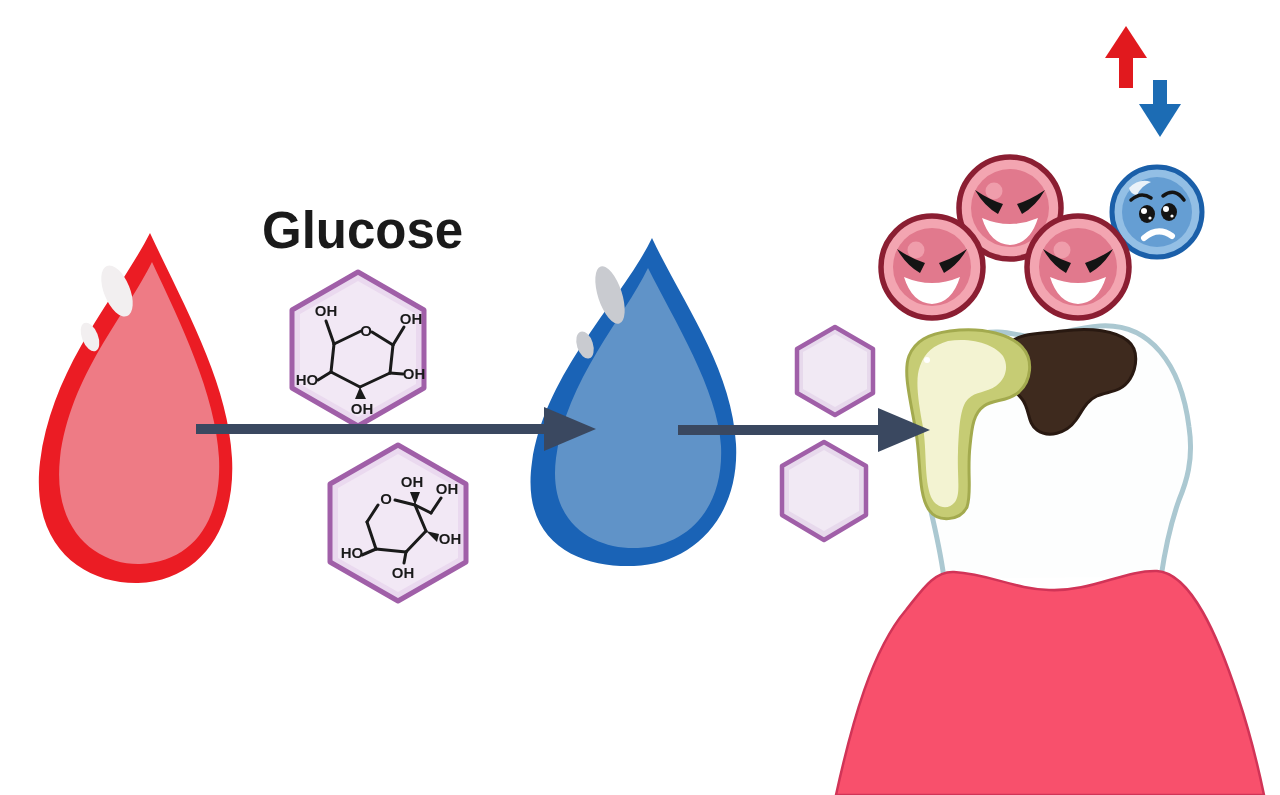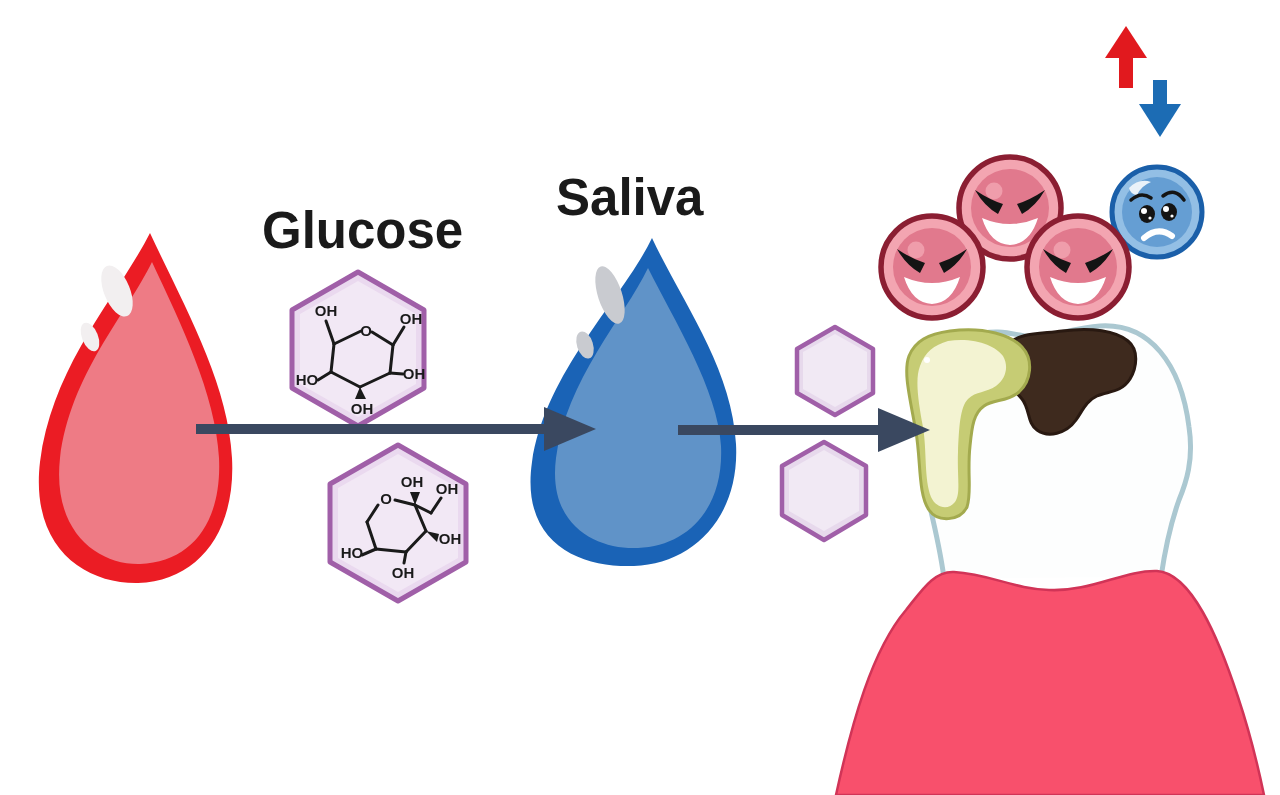--- a/index.html
+++ b/index.html
@@ -195,15 +195,14 @@
       <rect x="1119" y="54" width="14" height="34"></rect>
       <polygon points="1126,26 1105,58 1147,58"></polygon>
     </g>
     <g fill="#1c6cb4">
       <rect x="1153" y="80" width="14" height="30"></rect>
       <polygon points="1160,137 1139,104 1181,104"></polygon>
     </g>
   </svg>
 
   <div class="label" style="left:262px; top:205px;">Glucose</div>
-  <div class="label" style="left:556px; top:172px;">Saliva</div>
 
 </div>
 
 </body></html>

